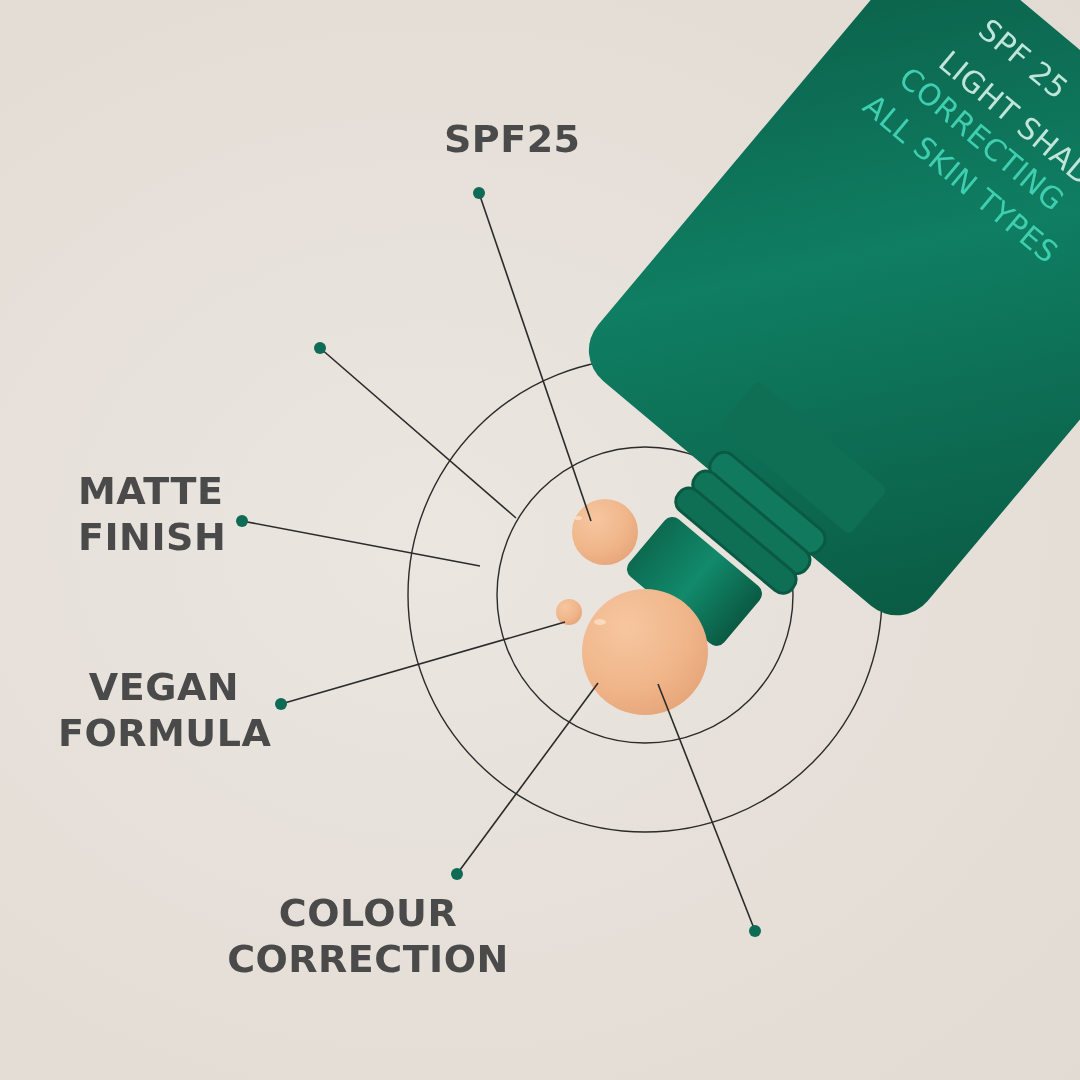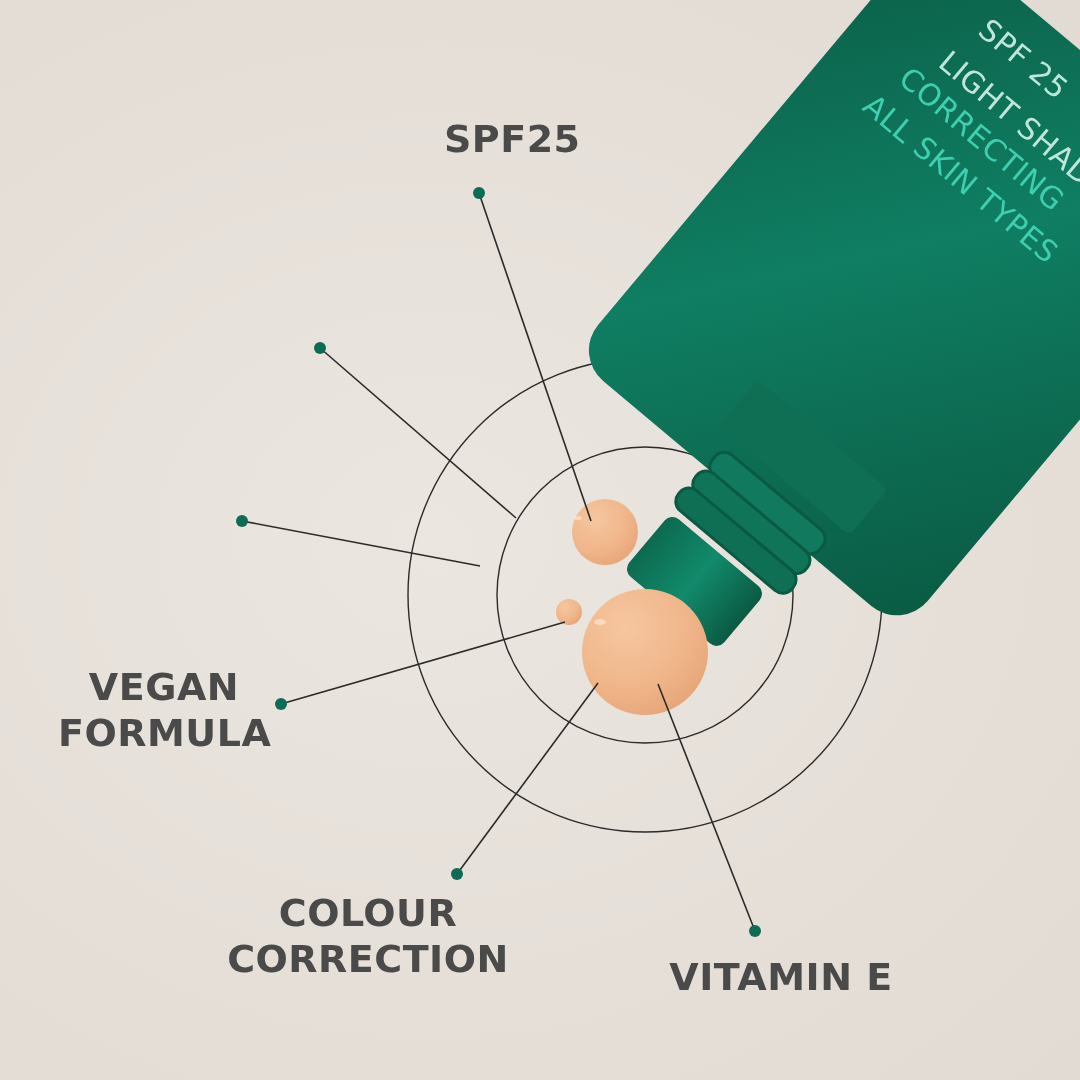--- a/index.html
+++ b/index.html
@@ -114,28 +114,29 @@
       <circle cx="457" cy="874" r="6"></circle>
       <circle cx="755" cy="931" r="6"></circle>
     </g>
   </svg>
 
   <div class="label" style="left:410px; top:116px; width:130px;margin-left:34px;">
     <span>SPF25</span>
   </div>
 
 
+  <div class="label" style="left:78px; top:468px; width:142px;">
+    <span>MATTE</span>
+    <span>FINISH</span>
+  </div>
 
   <div class="label" style="left:58px; top:664px; width:212px;">
     <span>VEGAN</span>
     <span>FORMULA</span>
   </div>
 
   <div class="label" style="left:220px; top:890px; width:296px;">
     <span>COLOUR</span>
     <span>CORRECTION</span>
   </div>
 
-  <div class="label" style="left:668px; top:954px; width:226px;">
-    <span>VITAMIN E</span>
-  </div>
 
 </div>
 
 </body></html>

